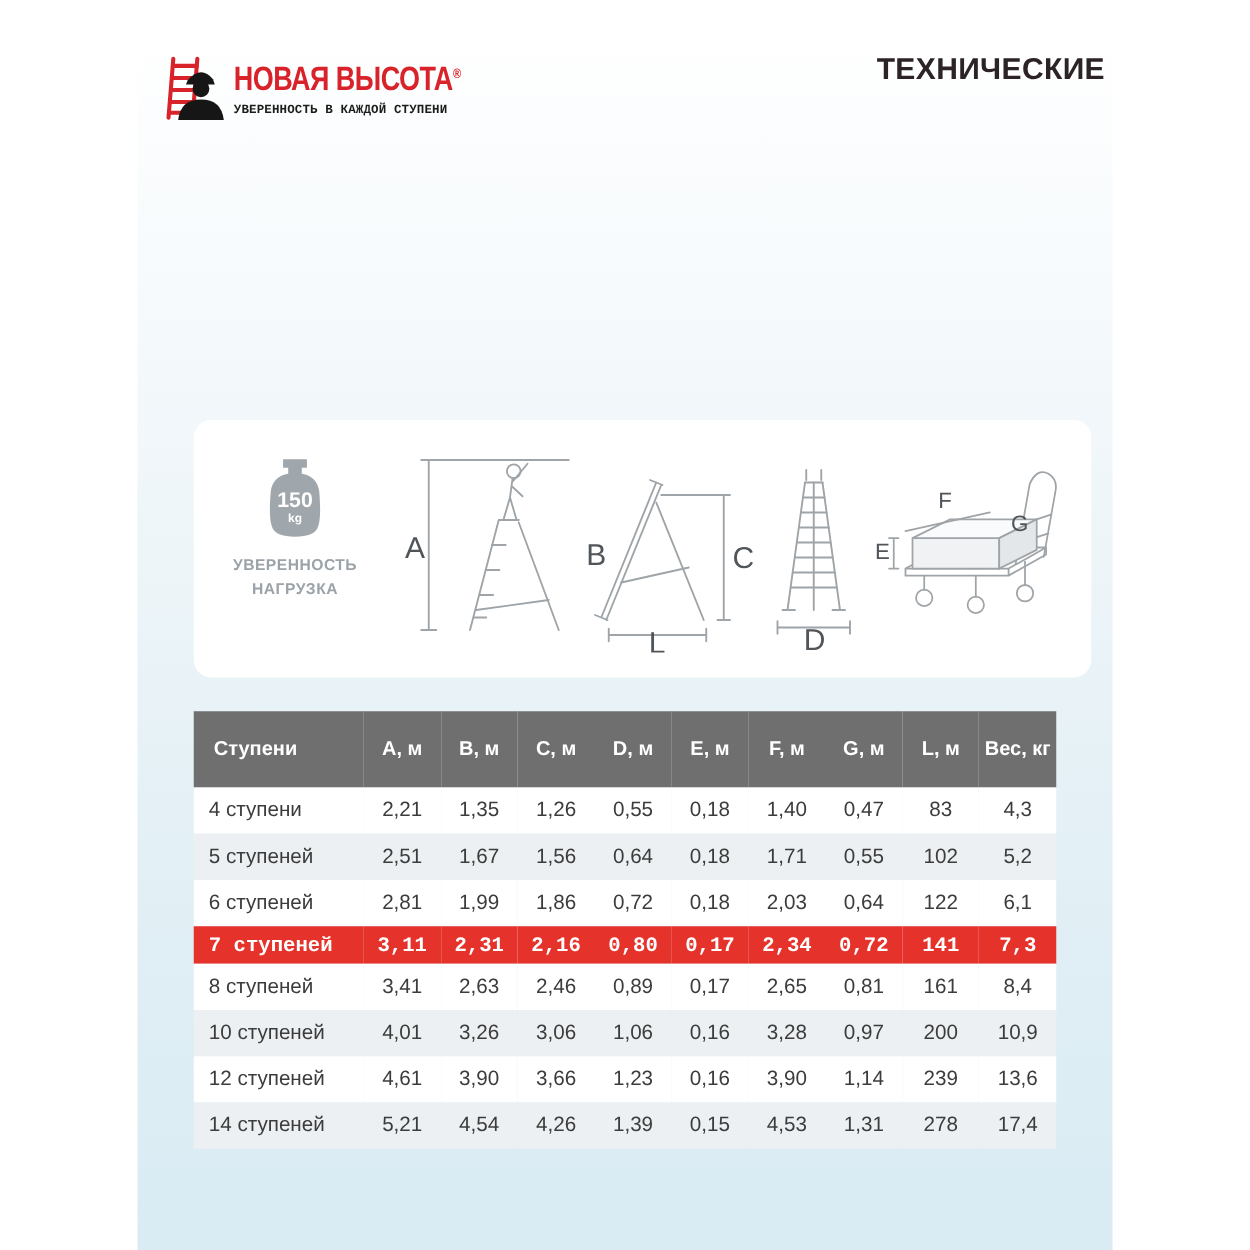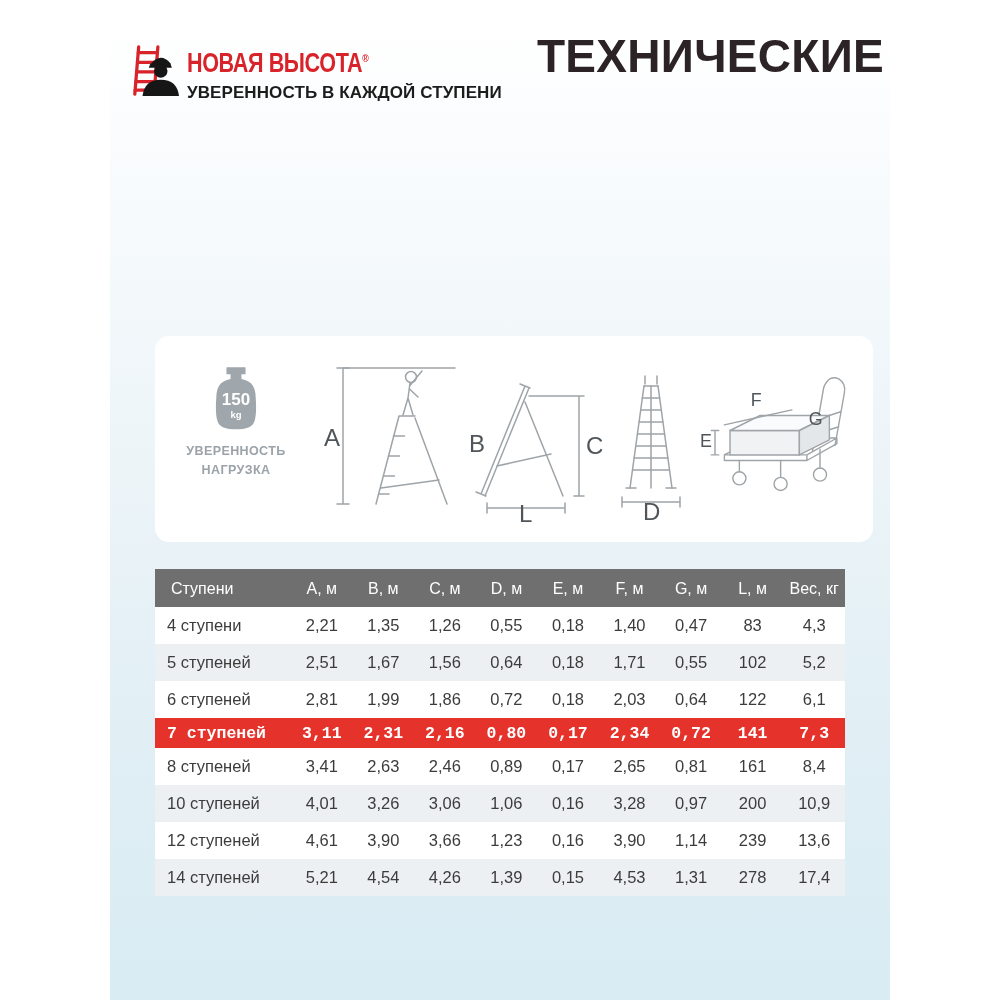--- a/index.html
+++ b/index.html
@@ -8,43 +8,43 @@
   .band{position:absolute;left:110px;top:0;width:780px;height:1000px;
         background:linear-gradient(180deg,#ffffff 0%,#f6fafc 20%,#ecf4f8 45%,#e1eff5 70%,#d8ebf3 100%);}
 
   
   .logo{position:absolute;left:20px;top:18px;display:flex;align-items:flex-start;}
   .logo-icon{width:50px;height:54px;flex:0 0 auto;}
   .logo-text{margin-left:7px;padding-top:6px;}
   .brand{font-size:27px;font-weight:800;color:#d9232b;letter-spacing:-0.5px;line-height:1;
          white-space:nowrap;transform:scaleX(.8);transform-origin:left top;}
   .brand sup{font-size:11px;font-weight:700;}
-  .tagline{margin-top:6px;font-size:17px;font-weight:700;color:#1c1c1c;letter-spacing:0.1px;white-space:nowrap;}
-  .title{position:absolute;top:10px;right:6px;text-align:center;font-size:46px;line-height:40px;
+  .tagline{margin-top:6px;font-size:10px;font-weight:700;color:#1c1c1c;letter-spacing:0.1px;white-space:nowrap;font-family:Liberation Mono, monospace;}
+  .title{position:absolute;top:10px;right:6px;text-align:center;font-size:24px;line-height:40px;
          font-weight:800;color:#2b2326;letter-spacing:0.3px;}
 
   
   .card{position:absolute;left:45px;top:310px;width:690px;height:206px;background:#ffffff;border-radius:14px;padding-left:28px;}
   .load{position:absolute;left:20px;top:30px;width:122px;text-align:center;}
   .weight-svg{width:58px;height:64px;}
   .load-caption{margin-top:8px;font-size:12.5px;font-weight:600;color:#9ba3a9;letter-spacing:0.4px;line-height:1.55;}
   .diag{position:absolute;top:18px;height:168px;}
   .diag-a{left:168px;width:138px;}
   .diag-b{left:312px;width:140px;}
   .diag-d{left:452px;width:88px;}
   .diag-e{left:545px;width:150px;}
   .ln{fill:none;stroke:#9ea4a8;stroke-width:1.5;stroke-linecap:round;stroke-linejoin:round;}
   .lbl{fill:#50555a;font-size:24px;font-family:"Liberation Sans",sans-serif;}
   .lbl-sm{fill:#50555a;font-size:19px;font-family:"Liberation Sans",sans-serif;}
 
   
   .spec-table{position:absolute;left:45px;top:543px;width:690px;border-collapse:collapse;table-layout:fixed;
               font-size:16.5px;color:#3c3c3c;}
-  .spec-table th{background:#6f6f6f;color:#ffffff;font-weight:400;font-size:16px;line-height:19px;
-                 height:38px;vertical-align:middle;text-align:center;padding:0 2px;}
+  .spec-table th{background:#6f6f6f;color:#ffffff;font-weight:700;font-size:16px;line-height:19px;
+                 height:61px;vertical-align:middle;text-align:center;padding:0 2px;}
   .spec-table th:first-child{width:118px;text-align:left;padding-left:16px;}
   .spec-table td{height:37px;vertical-align:middle;text-align:center;background:#ffffff;padding:0 2px;}
   .spec-table td:first-child{text-align:left;padding-left:12px;}
   .spec-table tr.alt td{background:#ecf0f2;}
   .spec-table tr.highlight td{background:#e5332c;color:#ffffff;font-weight:700;height:30px;font-family:Liberation Mono, monospace;}
 </style>
 </head>
 <body>
 
 <div class="page">

